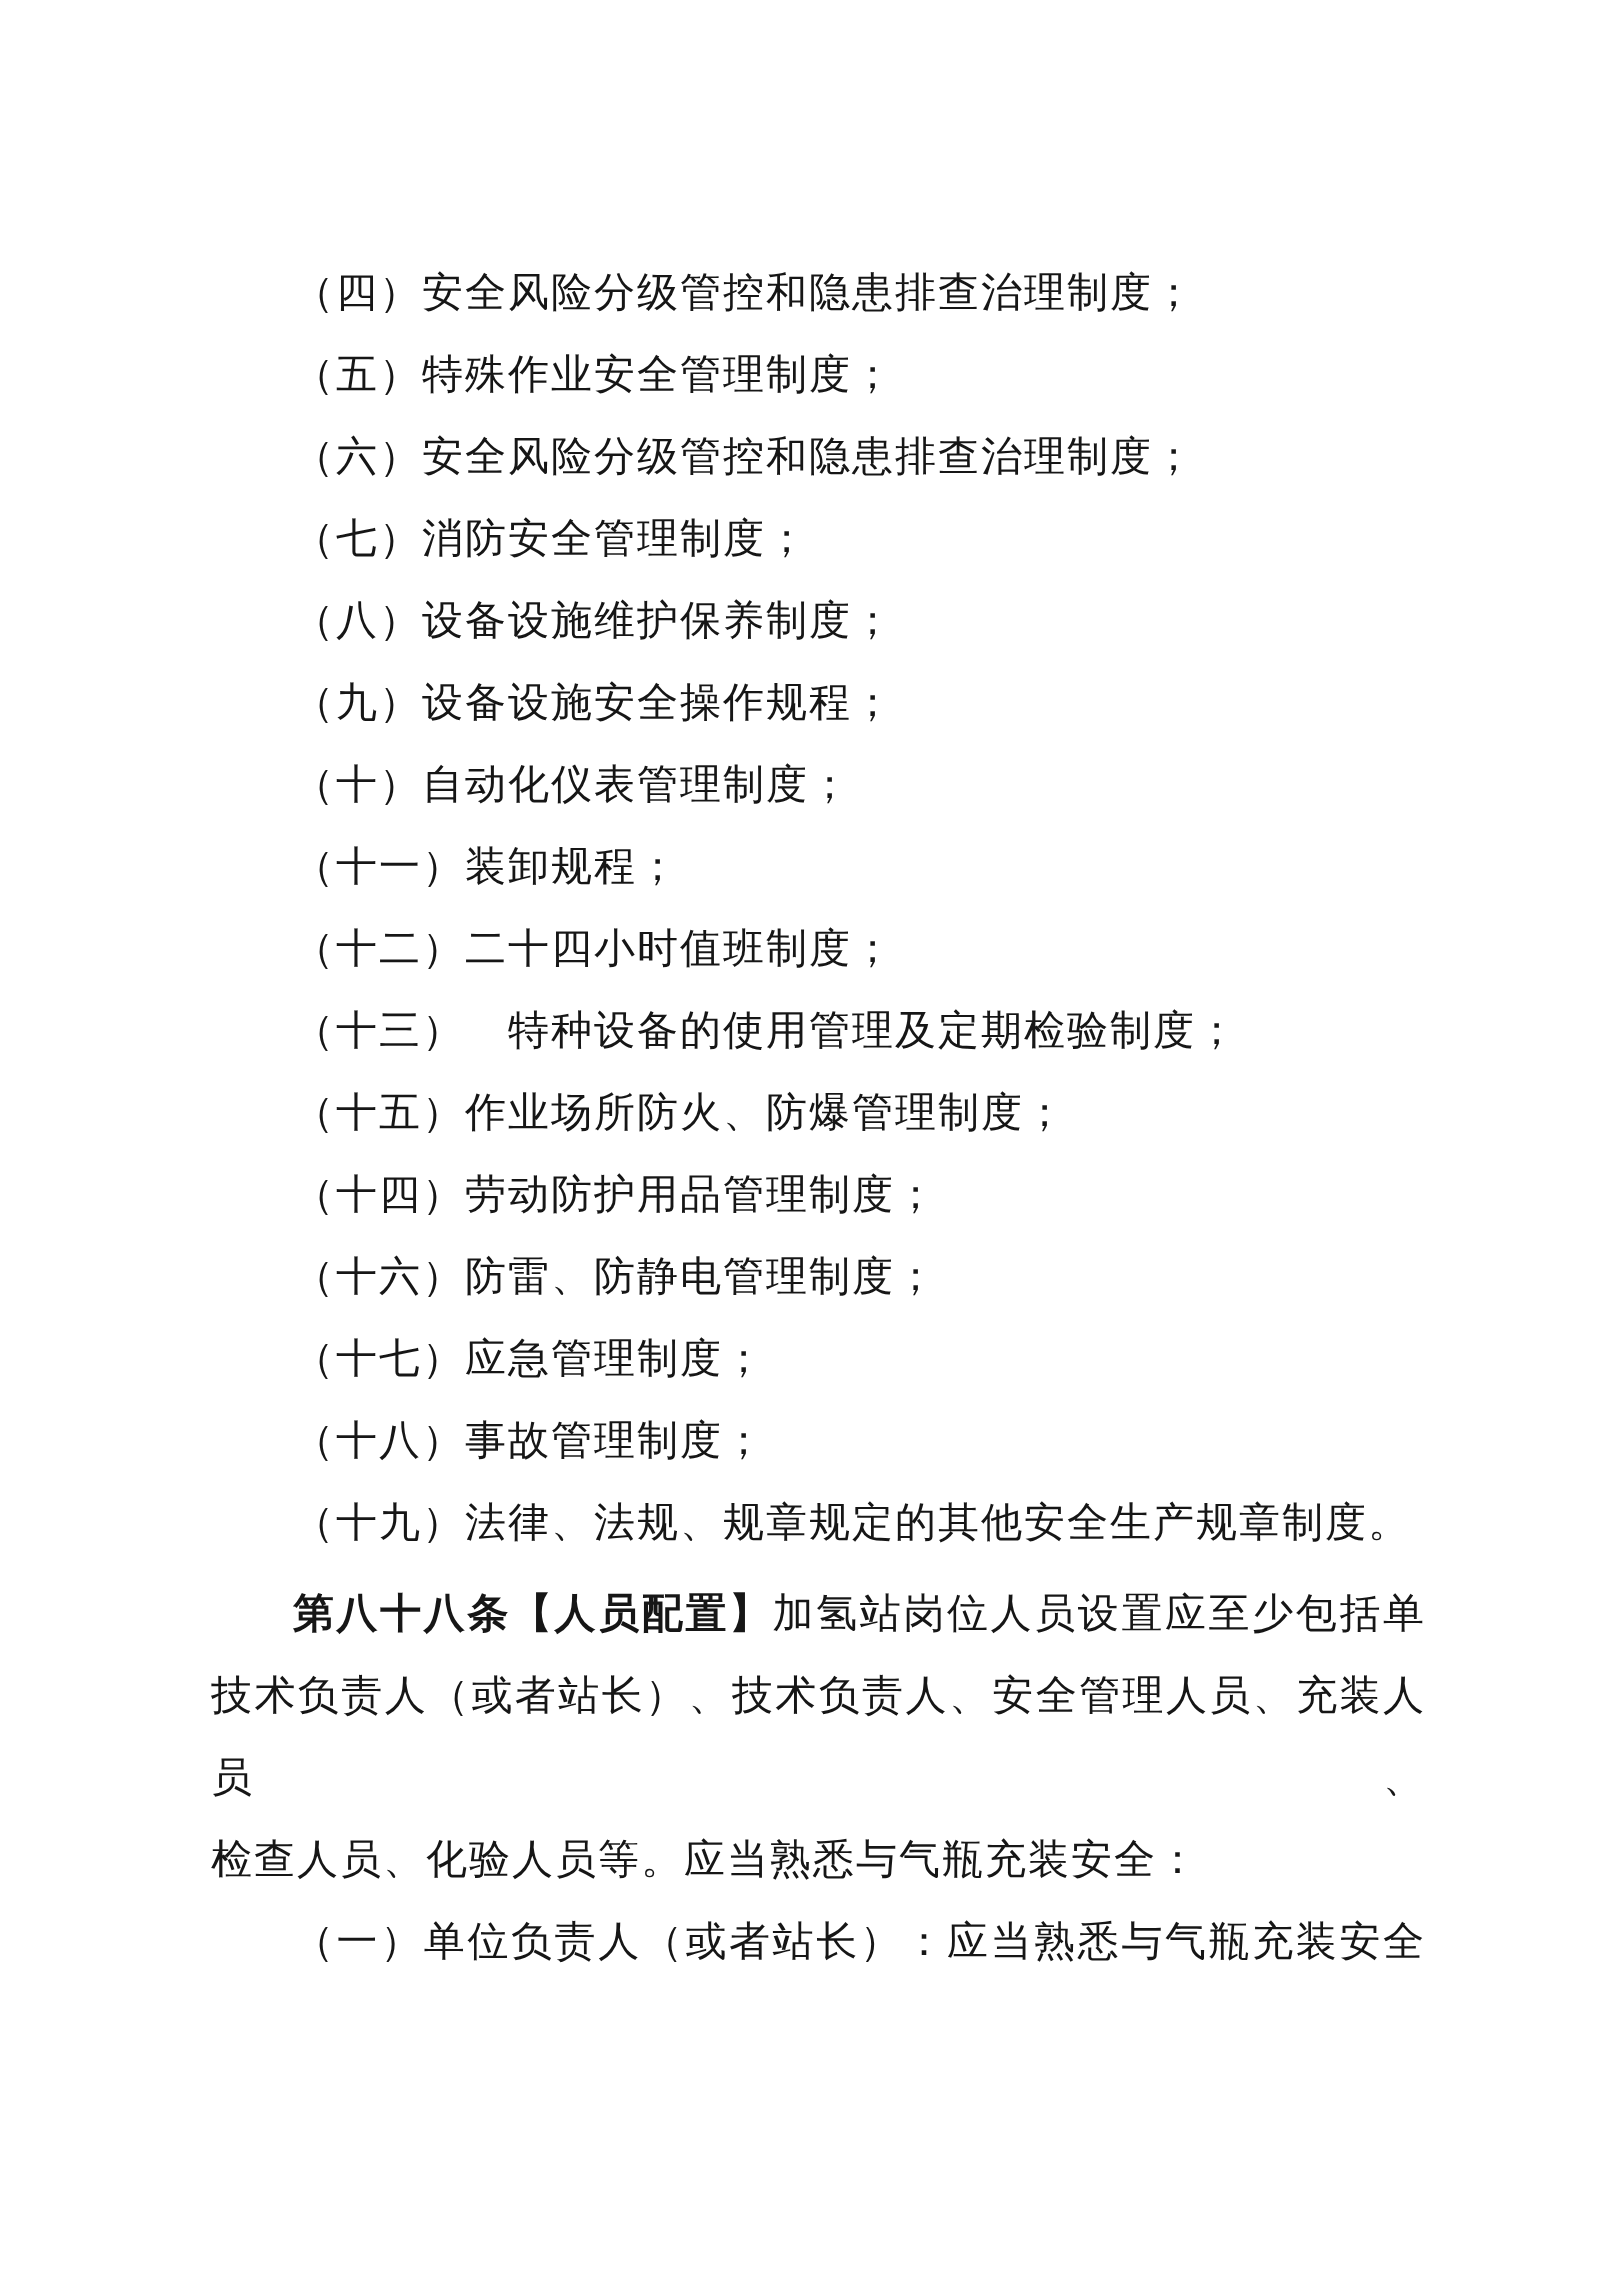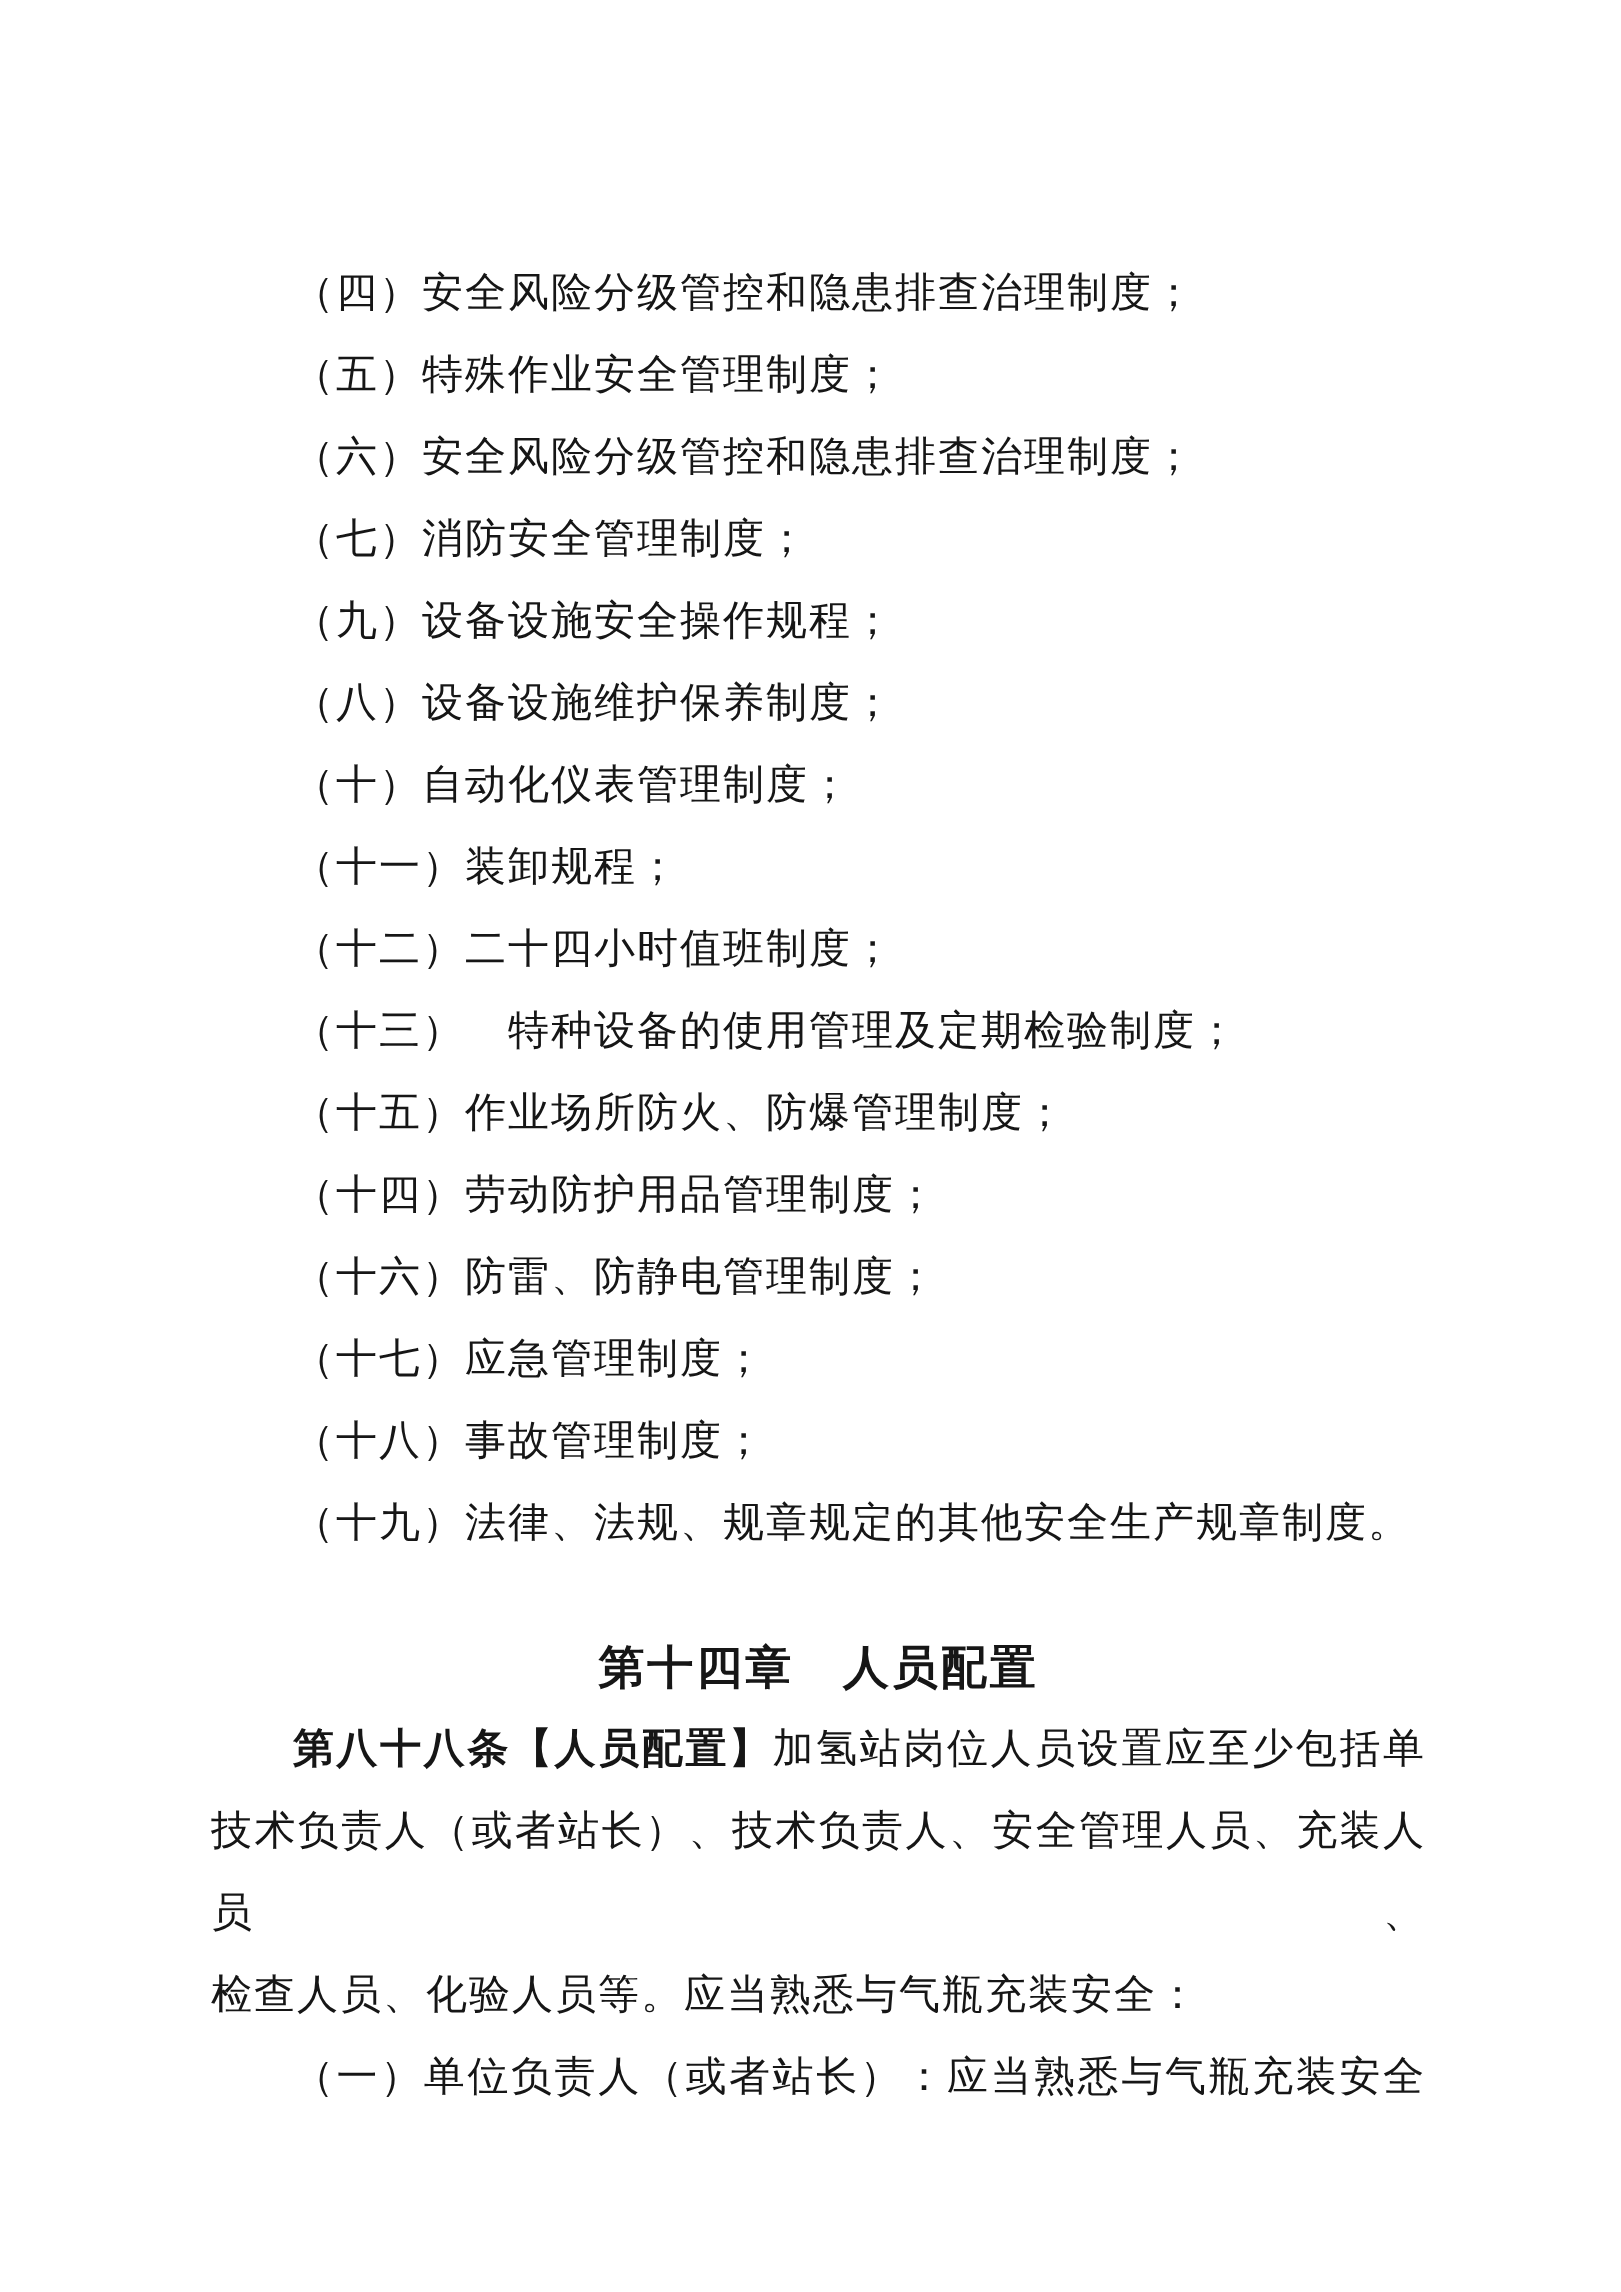--- a/index.html
+++ b/index.html
@@ -71,35 +71,34 @@
 <body>
 
 <div class="page">
   <div class="content">
 
     <div class="list">
       <div class="list-item">（四）安全风险分级管控和隐患排查治理制度；</div>
       <div class="list-item">（五）特殊作业安全管理制度；</div>
       <div class="list-item">（六）安全风险分级管控和隐患排查治理制度；</div>
       <div class="list-item">（七）消防安全管理制度；</div>
+      <div class="list-item">（八）设备设施维护保养制度；</div>
       <div class="list-item">（九）设备设施安全操作规程；</div>
-      <div class="list-item">（八）设备设施维护保养制度；</div>
       <div class="list-item">（十）自动化仪表管理制度；</div>
       <div class="list-item">（十一）装卸规程；</div>
       <div class="list-item">（十二）二十四小时值班制度；</div>
       <div class="list-item">（十三）　特种设备的使用管理及定期检验制度；</div>
       <div class="list-item">（十五）作业场所防火、防爆管理制度；</div>
       <div class="list-item">（十四）劳动防护用品管理制度；</div>
       <div class="list-item">（十六）防雷、防静电管理制度；</div>
       <div class="list-item">（十七）应急管理制度；</div>
       <div class="list-item">（十八）事故管理制度；</div>
       <div class="list-item">（十九）法律、法规、规章规定的其他安全生产规章制度。</div>
     </div>
 
-    <div class="chapter-heading">第十四章　人员配置</div>
 
     <div class="article">
       <div class="article-line indent-2em justify-full"><span class="lead-bold">第八十八条【人员配置】</span><span>加氢站岗位人员设置应至少包括单</span></div>
       <div class="article-line justify-full">技术负责人（或者站长）、技术负责人、安全管理人员、充装人员、</div>
       <div class="article-line">检查人员、化验人员等。应当熟悉与气瓶充装安全：</div>
       <div class="article-line indent-2em justify-full">（一）单位负责人（或者站长）：应当熟悉与气瓶充装安全</div>
     </div>
 
   </div>
 

